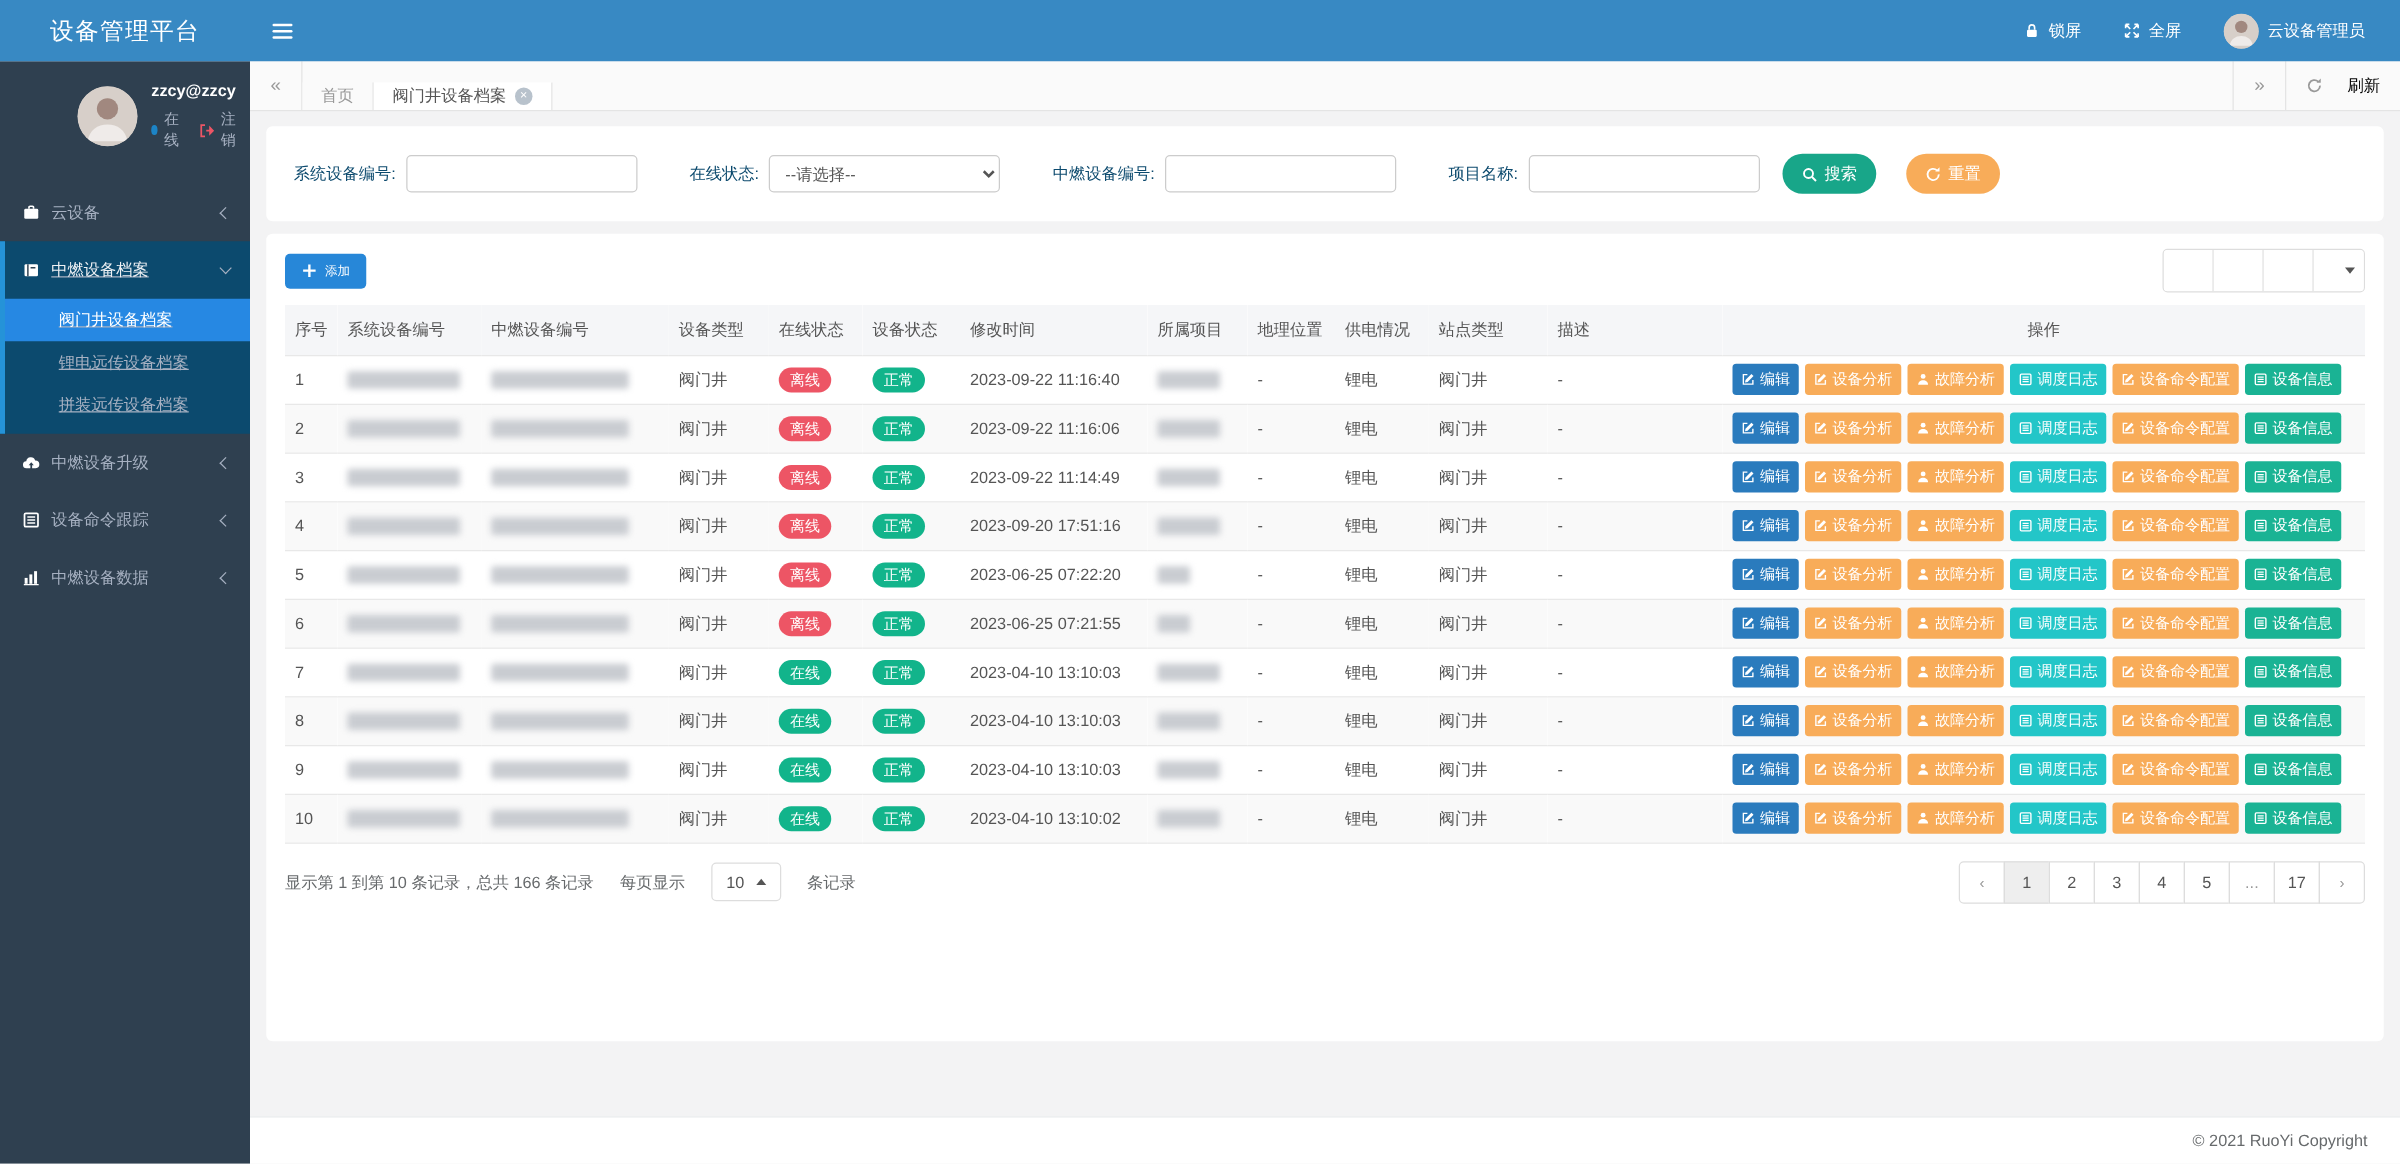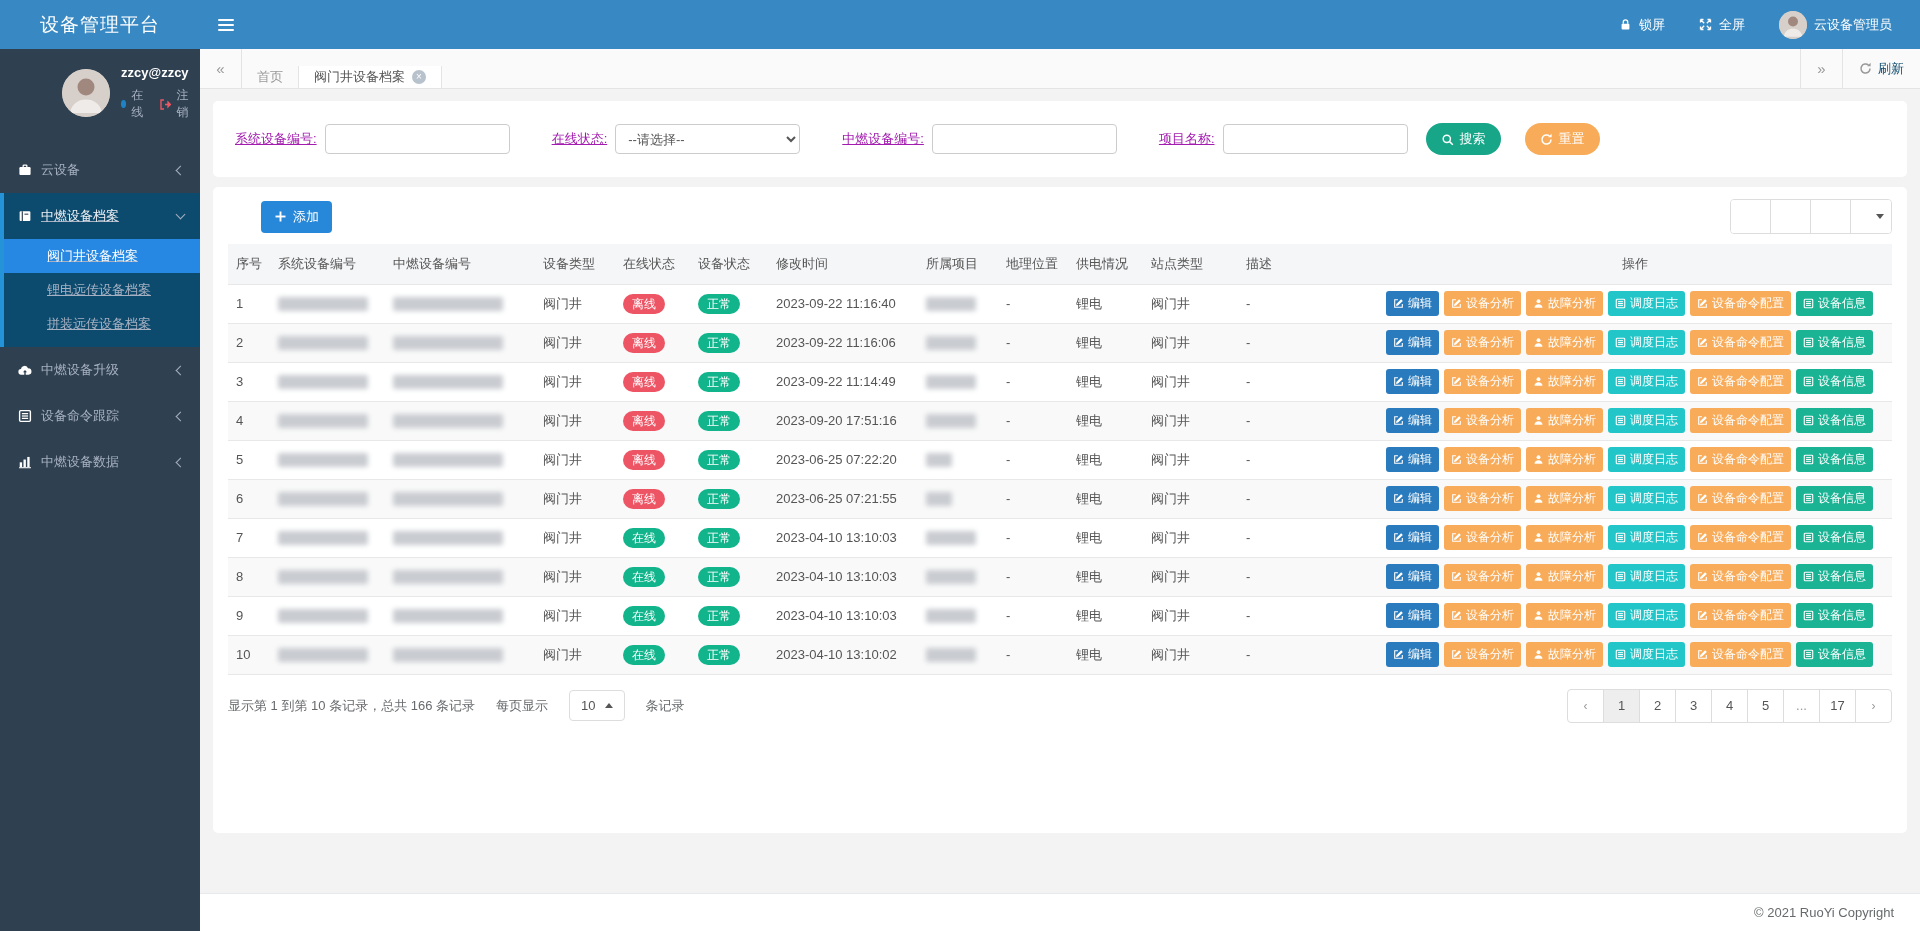--- a/index.html
+++ b/index.html
@@ -41,35 +41,35 @@
 
   
   .main { position:absolute; left:200px; top:49px; right:0; bottom:0; display:flex; flex-direction:column; }
   .tabbar { height:40px; background:#fafafa; border-bottom:1px solid #e4e4e4; display:flex; align-items:stretch; flex:none; }
   .tab-nav { width:42px; display:flex; align-items:center; justify-content:center; color:#999; font-size:15px; border-right:1px solid #e4e4e4; cursor:pointer; }
   .tabs { display:flex;margin-top:17px; }
   .tab { display:flex; align-items:center; gap:7px; padding:0 15px; border-right:1px solid #e4e4e4; color:#999; background:#fafafa; cursor:pointer; }
   .tab.active { background:#fff; color:#555; }
   .tab-close { width:14px; height:14px; border-radius:50%; background:#b8c2cc; color:#fff; font-size:10px; line-height:14px; text-align:center; cursor:pointer; }
   .tab-right { margin-left:auto; display:flex; align-items:stretch; }
-  .refresh-btn { display:flex; align-items:center; gap:6px; padding:0 16px; color:#0c4a6e; border-left:1px solid #e4e4e4; cursor:pointer; }
+  .refresh-btn { display:flex; align-items:center; gap:20px; padding:0 16px; color:#000000; border-left:1px solid #e4e4e4; cursor:pointer; }
 
   .page { flex:1; padding:12px 13px 0 13px; overflow:hidden; }
   .search-box { background:#fff; border-radius:5px; padding:22px 22px; margin-bottom:10px; display:flex; align-items:center; }
   .field { display:flex; align-items:center; margin-right:42px; }
-  .field label { margin-right:8px; color:#a21caf; white-space:nowrap;text-decoration:underline; }
+  .field label { margin-right:8px; color:#0c4a6e; white-space:nowrap; }
   .field input, .field select { width:185px; height:30px; border:1px solid #ccc; border-radius:4px; padding:0 8px; font-size:13px; color:#555; background:#fff; outline:none; font-family:inherit; }
   .search-btns { display:flex; gap:24px; margin-left:18px; }
   .pill-btn { border:none; border-radius:16px; padding:7px 15px; color:#fff; font-size:13px; display:inline-flex; align-items:center; gap:6px; cursor:pointer; font-family:inherit; }
   .btn-search { background:#18a689; }
   .btn-reset { background:#f8ac59; }
 
   .table-box { background:#fff; border-radius:5px; padding:12px 15px; height:646px; }
   .toolbar { display:flex; align-items:center; margin-bottom:10px; }
-  .btn-add { background:#2787d8; color:#fff; border:none; border-radius:4px; padding:7px 13px; font-size:13px; display:inline-flex; align-items:center; gap:6px; cursor:pointer; font-family:inherit;margin-left:33px; }
+  .btn-add { background:#2787d8; color:#fff; border:none; border-radius:4px; padding:7px 13px; font-size:10px; display:inline-flex; align-items:center; gap:6px; cursor:pointer; font-family:inherit; }
   .tool-group { margin-left:auto; display:flex; border:1px solid #ddd; border-radius:4px; overflow:hidden; }
   .tool-btn { width:40px; height:33px; display:flex; align-items:center; justify-content:center; gap:4px; background:#fff; border:none; border-right:1px solid #ddd; color:#555; cursor:pointer; }
   .tool-btn:last-child { border-right:none; }
   .caret-down { width:0; height:0; border-left:4px solid transparent; border-right:4px solid transparent; border-top:5px solid #555; display:inline-block; }
   .caret-up { width:0; height:0; border-left:4px solid transparent; border-right:4px solid transparent; border-bottom:5px solid #555; display:inline-block; }
 
   table { width:100%; border-collapse:collapse; table-layout:fixed; }
   th, td { padding:0 8px; height:39px; text-align:left; font-size:13px; color:#555; border-bottom:1px solid #e8e8e8; white-space:nowrap; overflow:hidden; }
   thead th { background:#f5f6f8; height:40px; font-weight:normal; color:#555; }
   thead th.actions-col { text-align:center; }

